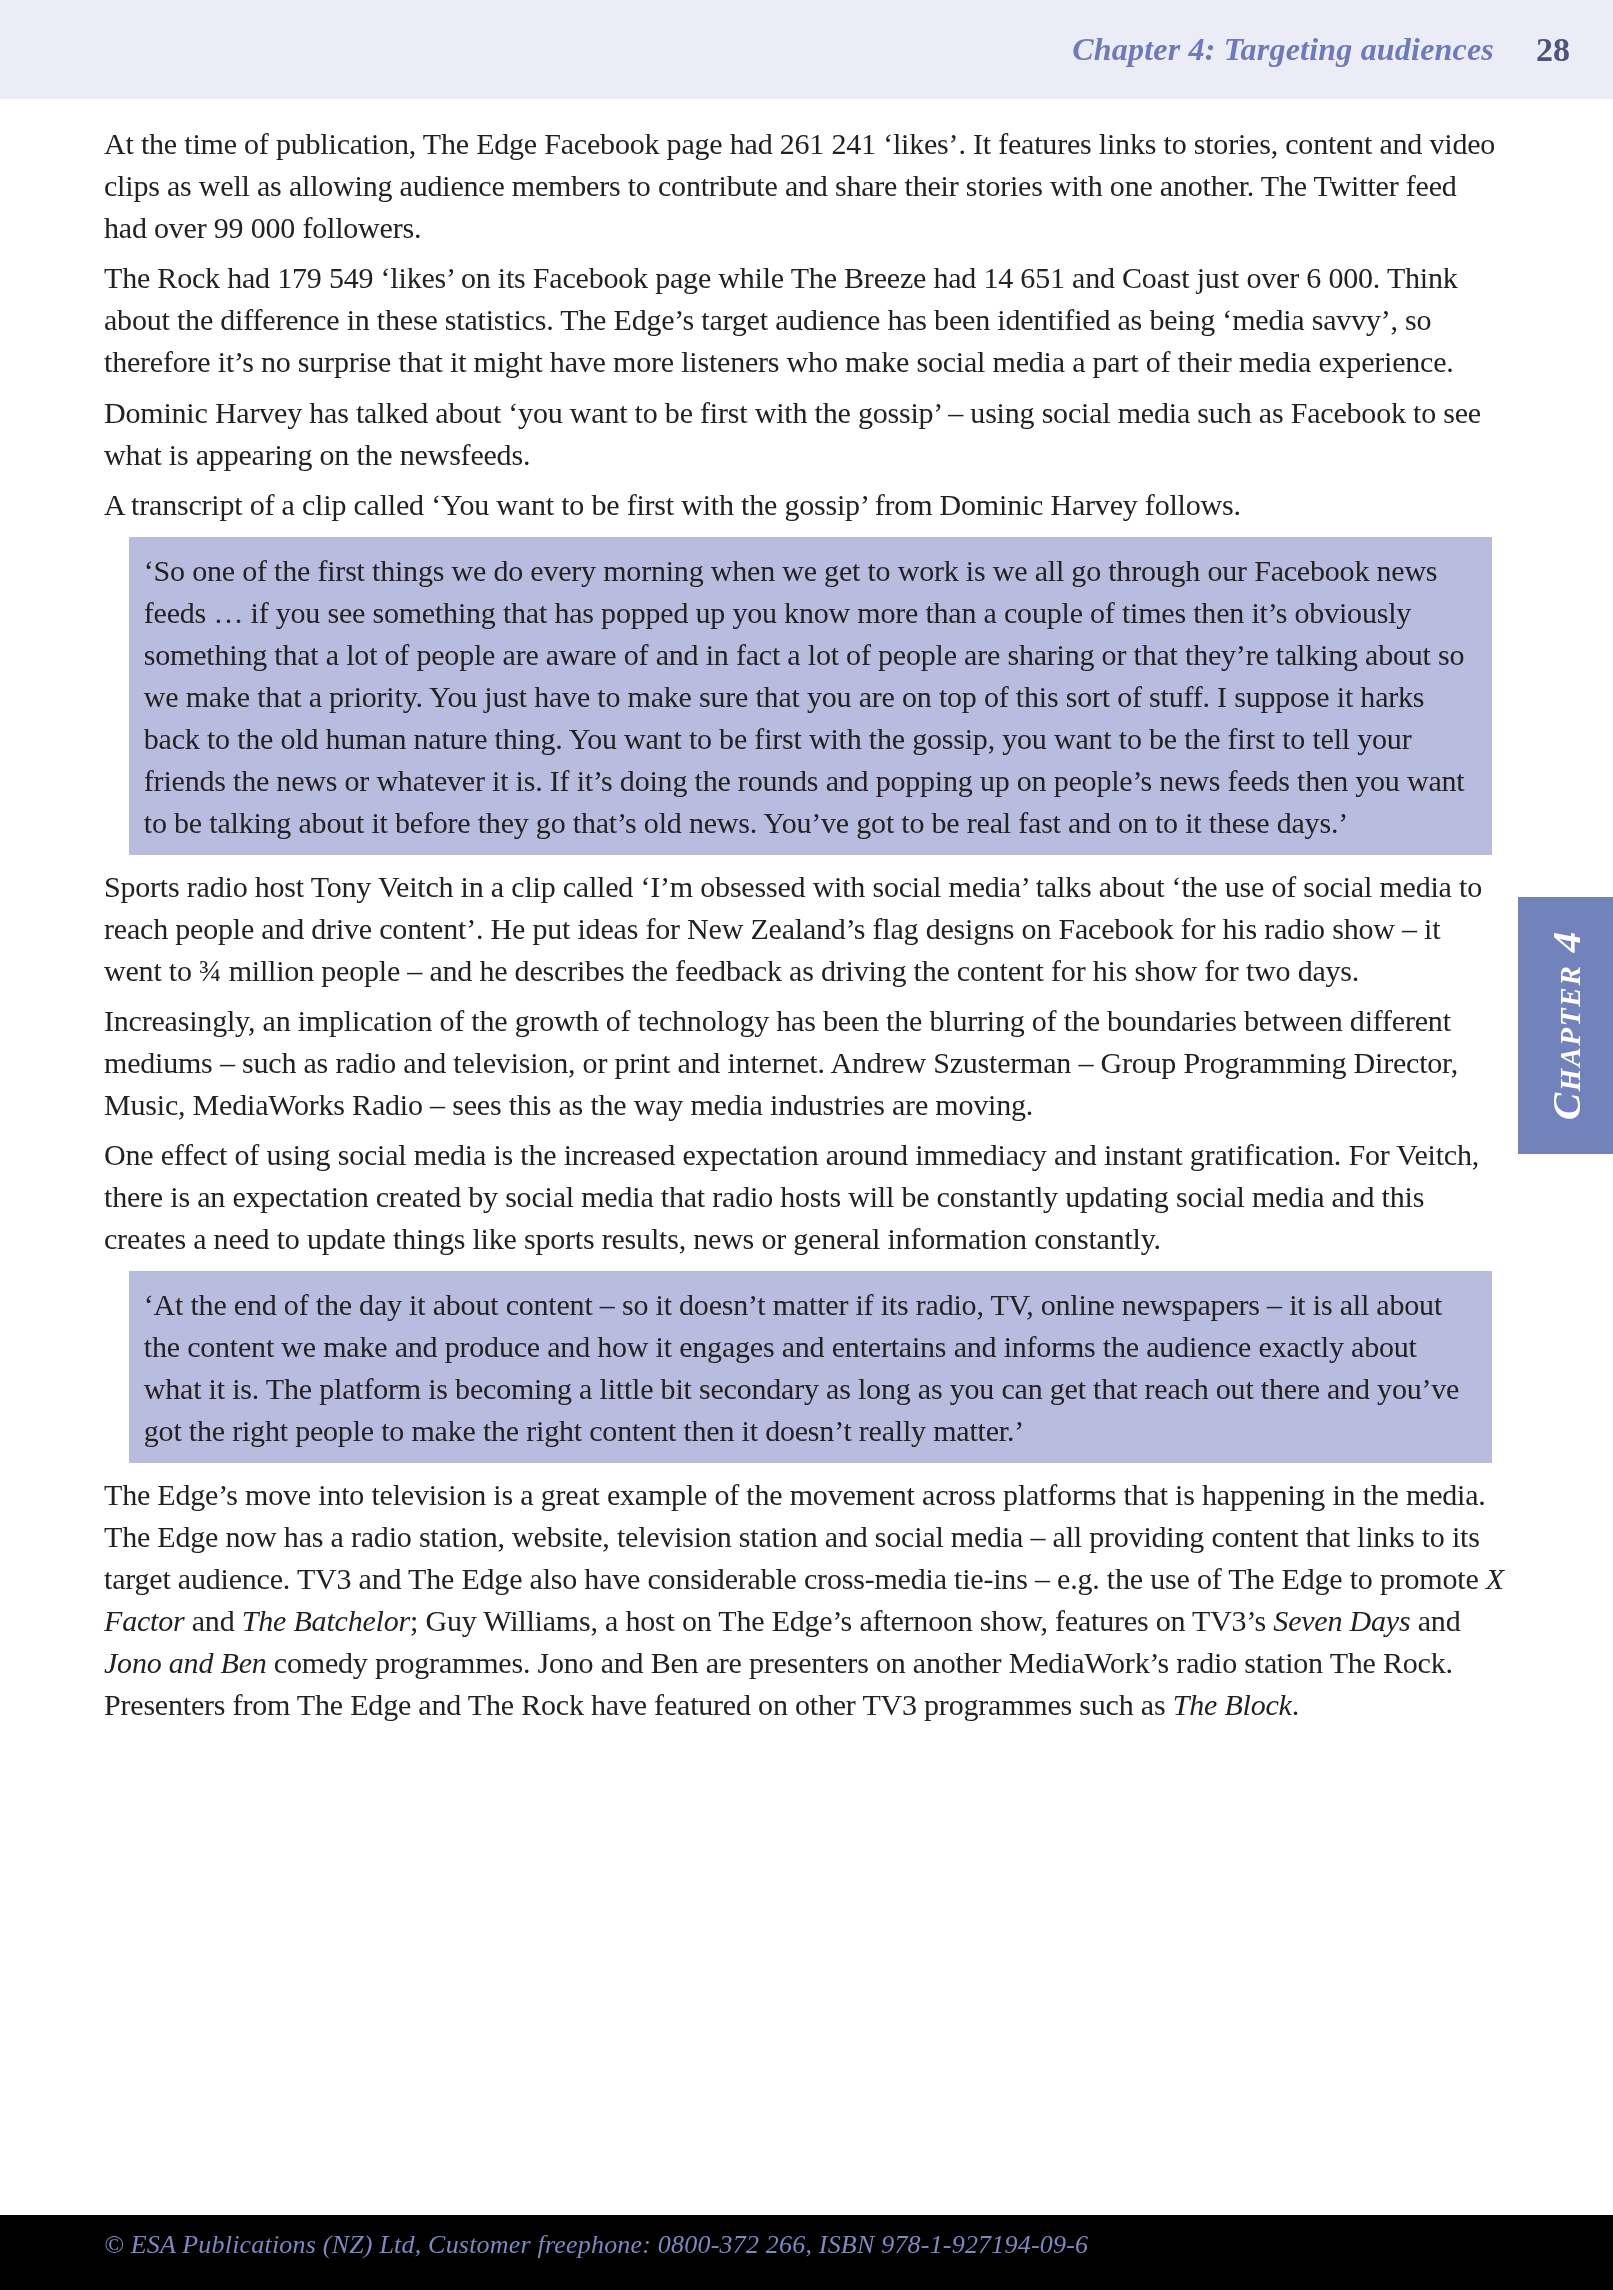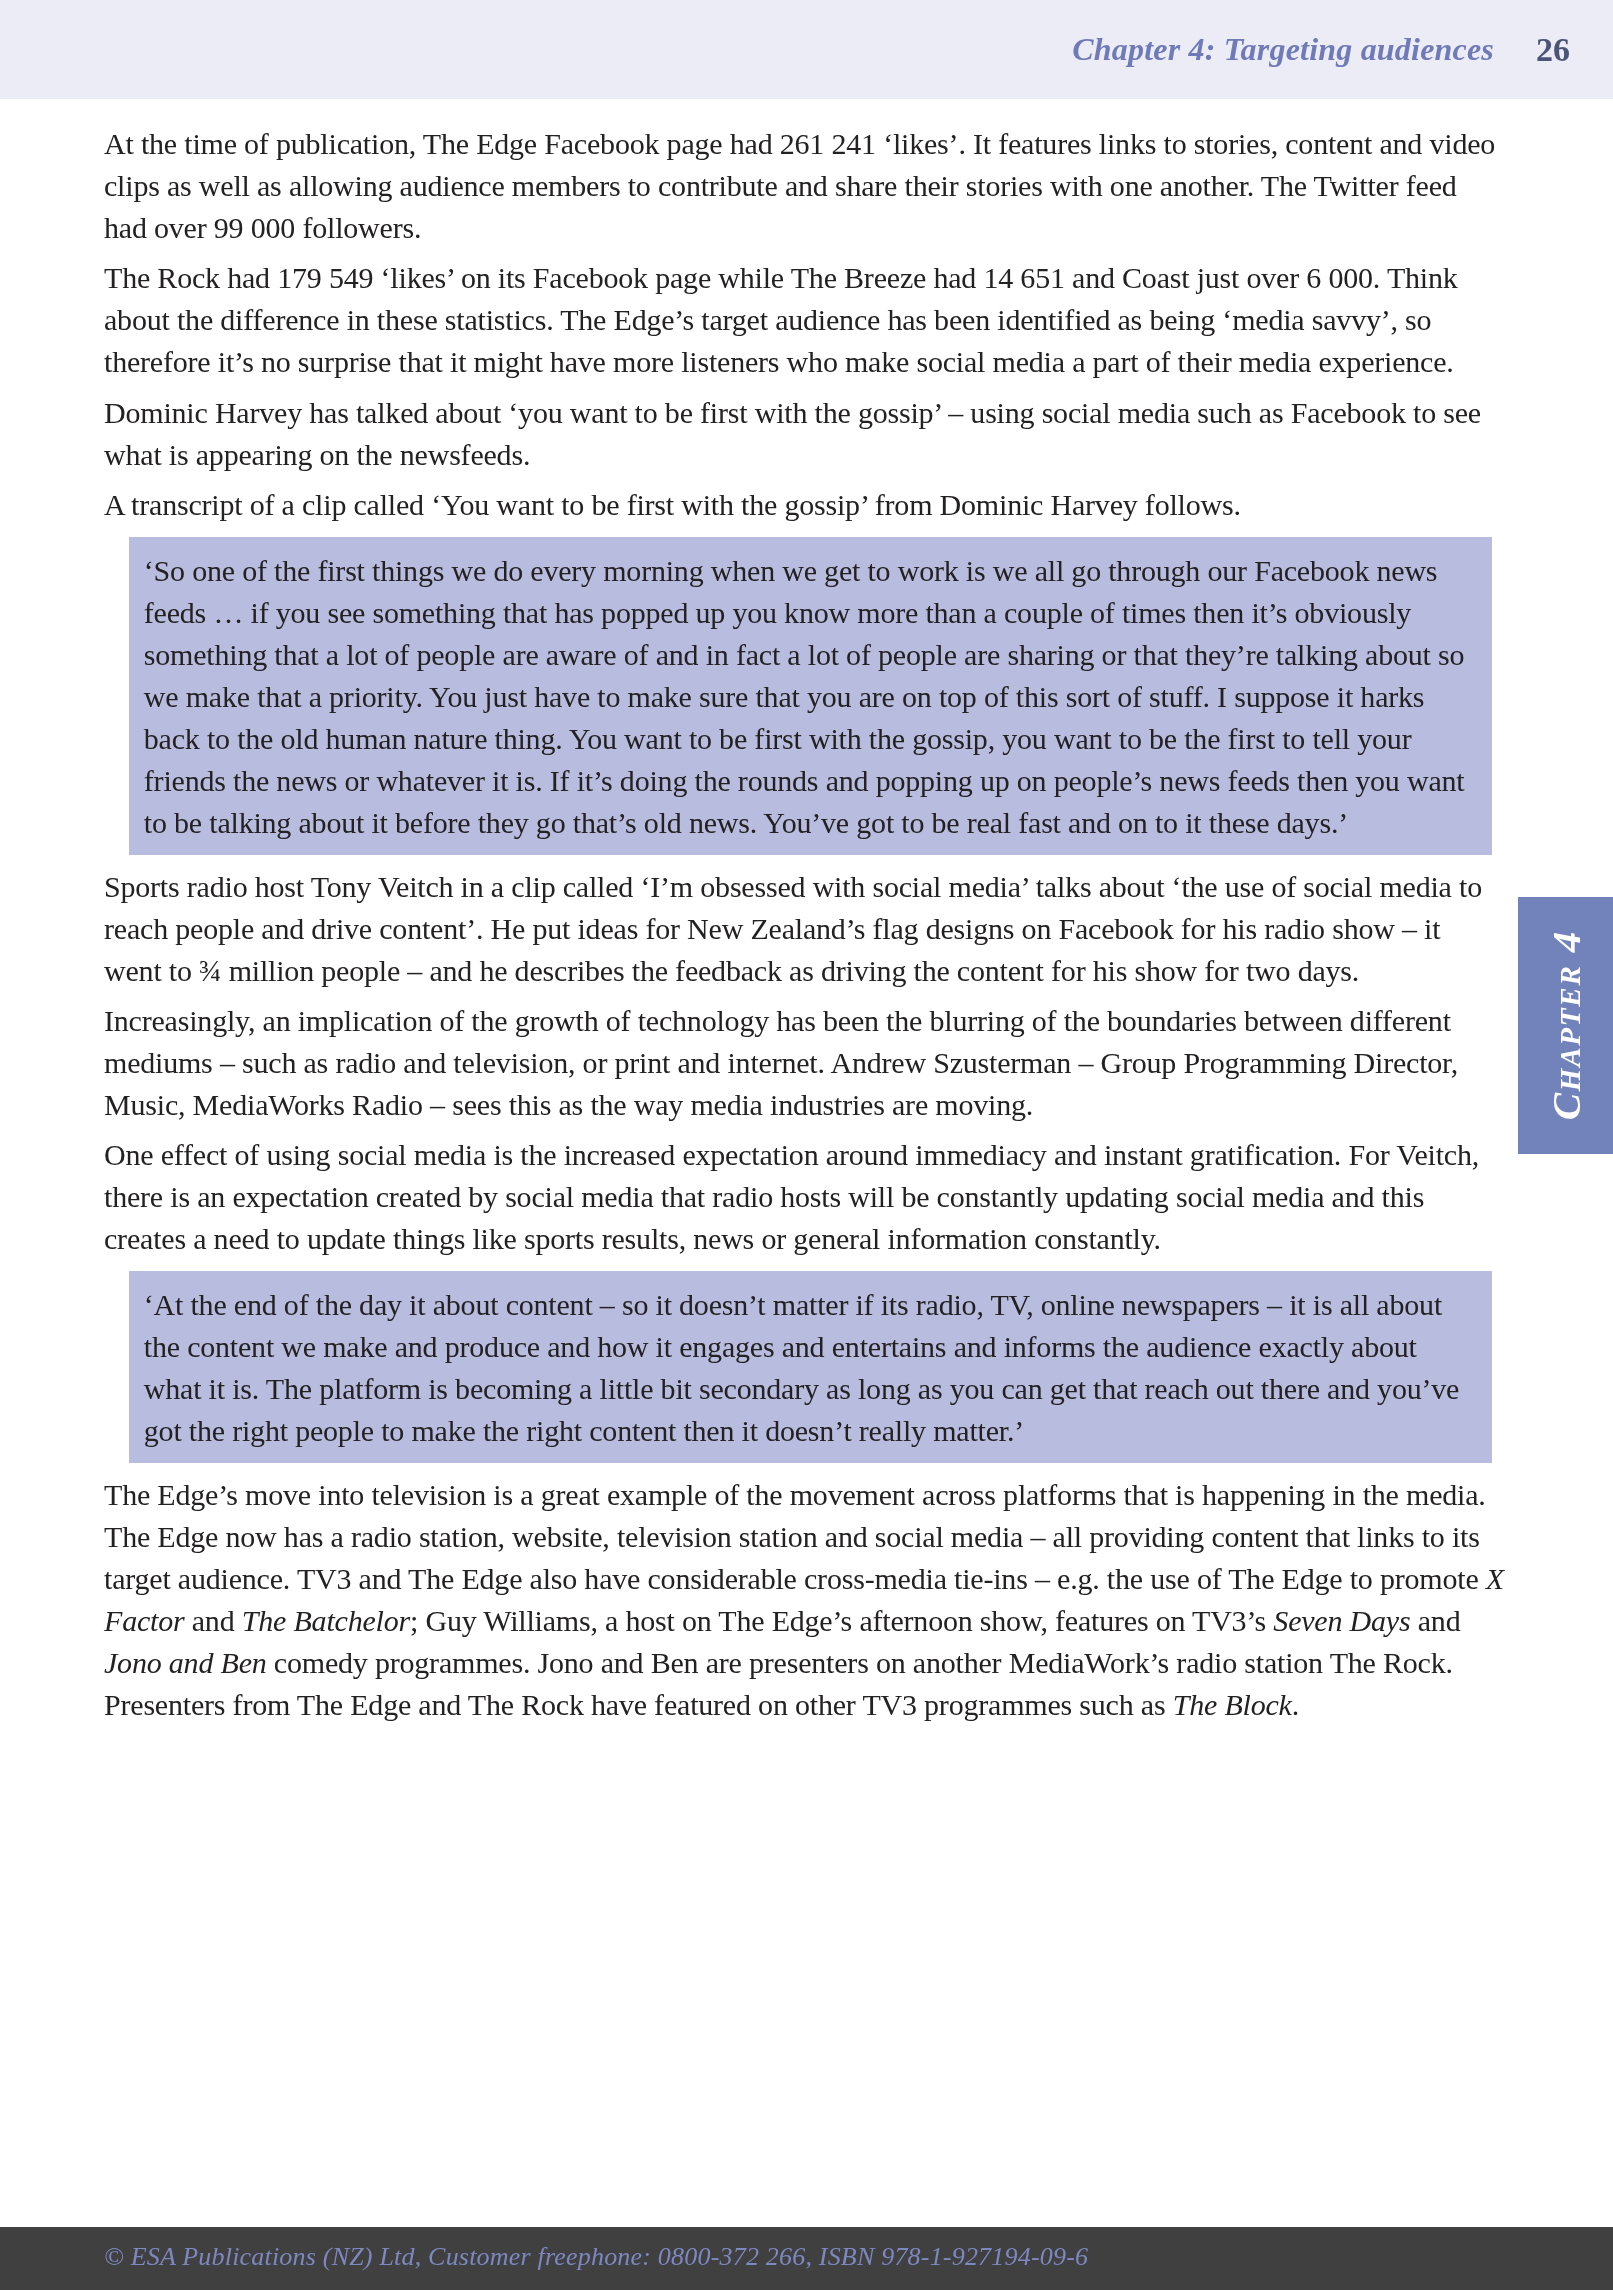--- a/index.html
+++ b/index.html
@@ -42,35 +42,35 @@
     background:#7282ba;display:flex;align-items:center;justify-content:center;
   }
   .side-tab-label{
     writing-mode:vertical-rl;transform:rotate(180deg);
     color:#ffffff;font-style:italic;font-weight:bold;
     font-variant:small-caps;font-size:41px;letter-spacing:1.8px;
     font-family:"Liberation Serif","DejaVu Serif",serif;
   }
   
   .footer-band{
-    flex:0 0 auto;margin-top:auto;height:64px;background:#404040;
+    flex:0 0 auto;margin-top:auto;height:76px;background:#000000;
     box-sizing:border-box;padding:14.8px 0 0 104px;
   }
   .footer-text{
     font-style:italic;font-size:26px;color:#7d88c0;letter-spacing:0.2px;
   }
 </style>
 </head>
 <body>
 
 <div class="page">
 
   <div class="header-band">
     <span class="chapter-title">Chapter 4: Targeting audiences</span>
-    <span class="page-number">26</span>
+    <span class="page-number">28</span>
   </div>
 
   <div class="main-col">
     <p class="para"><span>At the time of publication, The Edge Facebook page had 261 241 ‘likes’. It features links to stories, content and video clips as well as allowing audience members to contribute and share their stories with one another. The Twitter feed had over 99 000 followers.</span></p>
     <p class="para"><span>The Rock had 179 549 ‘likes’ on its Facebook page while The Breeze had 14 651 and Coast just over 6 000. Think about the difference in these statistics. The Edge’s target audience has been identified as being ‘media savvy’, so therefore it’s no surprise that it might have more listeners who make social media a part of their media experience.</span></p>
     <p class="para"><span>Dominic Harvey has talked about ‘you want to be first with the gossip’ – using social media such as Facebook to see what is appearing on the newsfeeds.</span></p>
     <p class="para"><span>A transcript of a clip called ‘You want to be first with the gossip’ from Dominic Harvey follows.</span></p>
     <div class="quote-box"><span>‘So one of the first things we do every morning when we get to work is we all go through our Facebook news feeds … if you see something that has popped up you know more than a couple of times then it’s obviously something that a lot of people are aware of and in fact a lot of people are sharing or that they’re talking about so we make that a priority. You just have to make sure that you are on top of this sort of stuff. I suppose it harks back to the old human nature thing. You want to be first with the gossip, you want to be the first to tell your friends the news or whatever it is. If it’s doing the rounds and popping up on people’s news feeds then you want to be talking about it before they go that’s old news. You’ve got to be real fast and on to it these days.’</span></div>
     <p class="para"><span>Sports radio host Tony Veitch in a clip called ‘I’m obsessed with social media’ talks about ‘the use of social media to reach people and drive content’. He put ideas for New Zealand’s flag designs on Facebook for his radio show – it went to ¾ million people – and he describes the feedback as driving the content for his show for two days.</span></p>
     <p class="para"><span>Increasingly, an implication of the growth of technology has been the blurring of the boundaries between different mediums – such as radio and television, or print and internet. Andrew Szusterman – Group Programming Director, Music, MediaWorks Radio – sees this as the way media industries are moving.</span></p>

